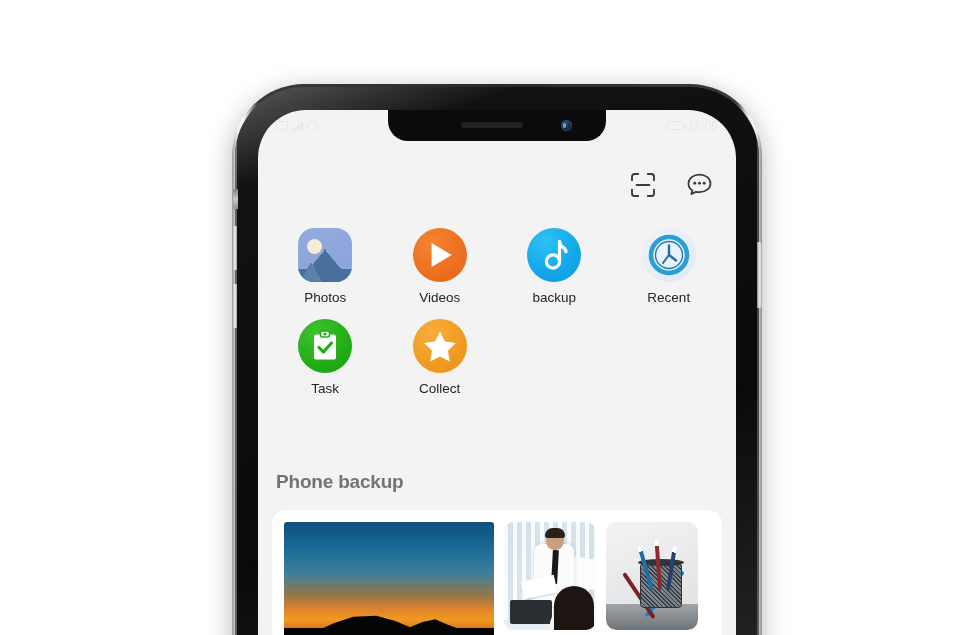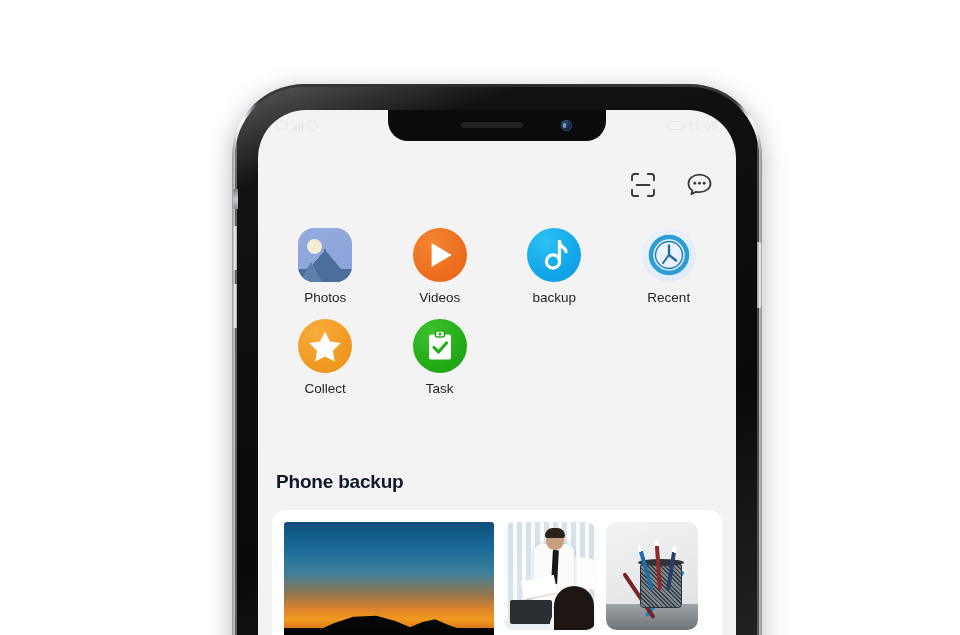--- a/index.html
+++ b/index.html
@@ -157,21 +157,21 @@
 
   .ico-collect { border-radius:50%; background: radial-gradient(circle at 35% 26%, #f8ad3c 0%, #f09a22 60%, #e9901a 100%); }
 
   .ico-task { border-radius:50%; background: radial-gradient(circle at 35% 26%, #3fc22f 0%, #22ac16 60%, #1a9d10 100%); }
 
   
   .backup-head {
     position:absolute; top:350px; left:0; right:0; height:44px;
     display:flex; align-items:center; padding:0 18px; z-index:3;
   }
-  .backup-title { font-size:19px; font-weight:bold; color:#0f172a; letter-spacing:-.2px; }
+  .backup-title { font-size:19px; font-weight:bold; color:#737373; letter-spacing:-.2px; }
   .backup-meta {
     margin-left:auto; display:flex; align-items:center; gap:12px;
     font-size:12.5px; color:#555; white-space:nowrap;
   }
   .chev {
     width:9px;height:9px;border-right:1.6px solid #9b9b9b;border-top:1.6px solid #9b9b9b;
     transform:rotate(45deg); margin-right:2px;
   }
 
   
@@ -334,39 +334,39 @@
             <circle cx="27" cy="27" r="18" fill="none" stroke="#2b9ed4" stroke-width="4.6"></circle>
             <circle cx="27" cy="27" r="13.5" fill="none" stroke="#1a7fb5" stroke-width="1.4"></circle>
             <path d="M27 17.5 V27 L34 32.5" stroke="#1f6f9e" stroke-width="2.4" fill="none" stroke-linecap="round"></path>
             <path d="M27 27 L21 35" stroke="#1f6f9e" stroke-width="2" fill="none" stroke-linecap="round"></path>
           </svg>
         </div>
         <div class="app-label">Recent</div>
       </div>
 
       <div class="app-cell">
-        <div class="app-ico ico-collect">
-          <svg width="54" height="54" viewBox="0 0 54 54">
-            <path d="M27 12.5 L31.9 22.4 L42.8 24 L34.9 31.7 L36.8 42.5 L27 37.4 L17.2 42.5 L19.1 31.7 L11.2 24 L22.1 22.4 Z" fill="#fff"></path>
-          </svg>
-        </div>
-        <div class="app-label">Collect</div>
-      </div>
-
-      <div class="app-cell">
         <div class="app-ico ico-task">
           <svg width="54" height="54" viewBox="0 0 54 54">
             <rect x="16" y="15.5" width="22" height="25" rx="2.6" fill="#fff"></rect>
             <rect x="22.5" y="12" width="9" height="6" rx="2" fill="#fff"></rect>
             <rect x="22.5" y="12" width="9" height="6" rx="2" fill="none" stroke="#22ac16" stroke-width="1.6"></rect>
             <circle cx="27" cy="15" r="1.6" fill="#22ac16"></circle>
             <path d="M21 28.5 L25.4 33 L33.5 24" stroke="#22ac16" stroke-width="3.2" fill="none" stroke-linecap="round" stroke-linejoin="round"></path>
           </svg>
         </div>
         <div class="app-label">Task</div>
+      </div>
+
+      <div class="app-cell">
+        <div class="app-ico ico-collect">
+          <svg width="54" height="54" viewBox="0 0 54 54">
+            <path d="M27 12.5 L31.9 22.4 L42.8 24 L34.9 31.7 L36.8 42.5 L27 37.4 L17.2 42.5 L19.1 31.7 L11.2 24 L22.1 22.4 Z" fill="#fff"></path>
+          </svg>
+        </div>
+        <div class="app-label">Collect</div>
       </div>
 
       <div></div>
     </div>
 
     <div class="backup-head">
       <div class="backup-title">Phone backup</div>
     </div>
 
     <div class="thumb-card">

